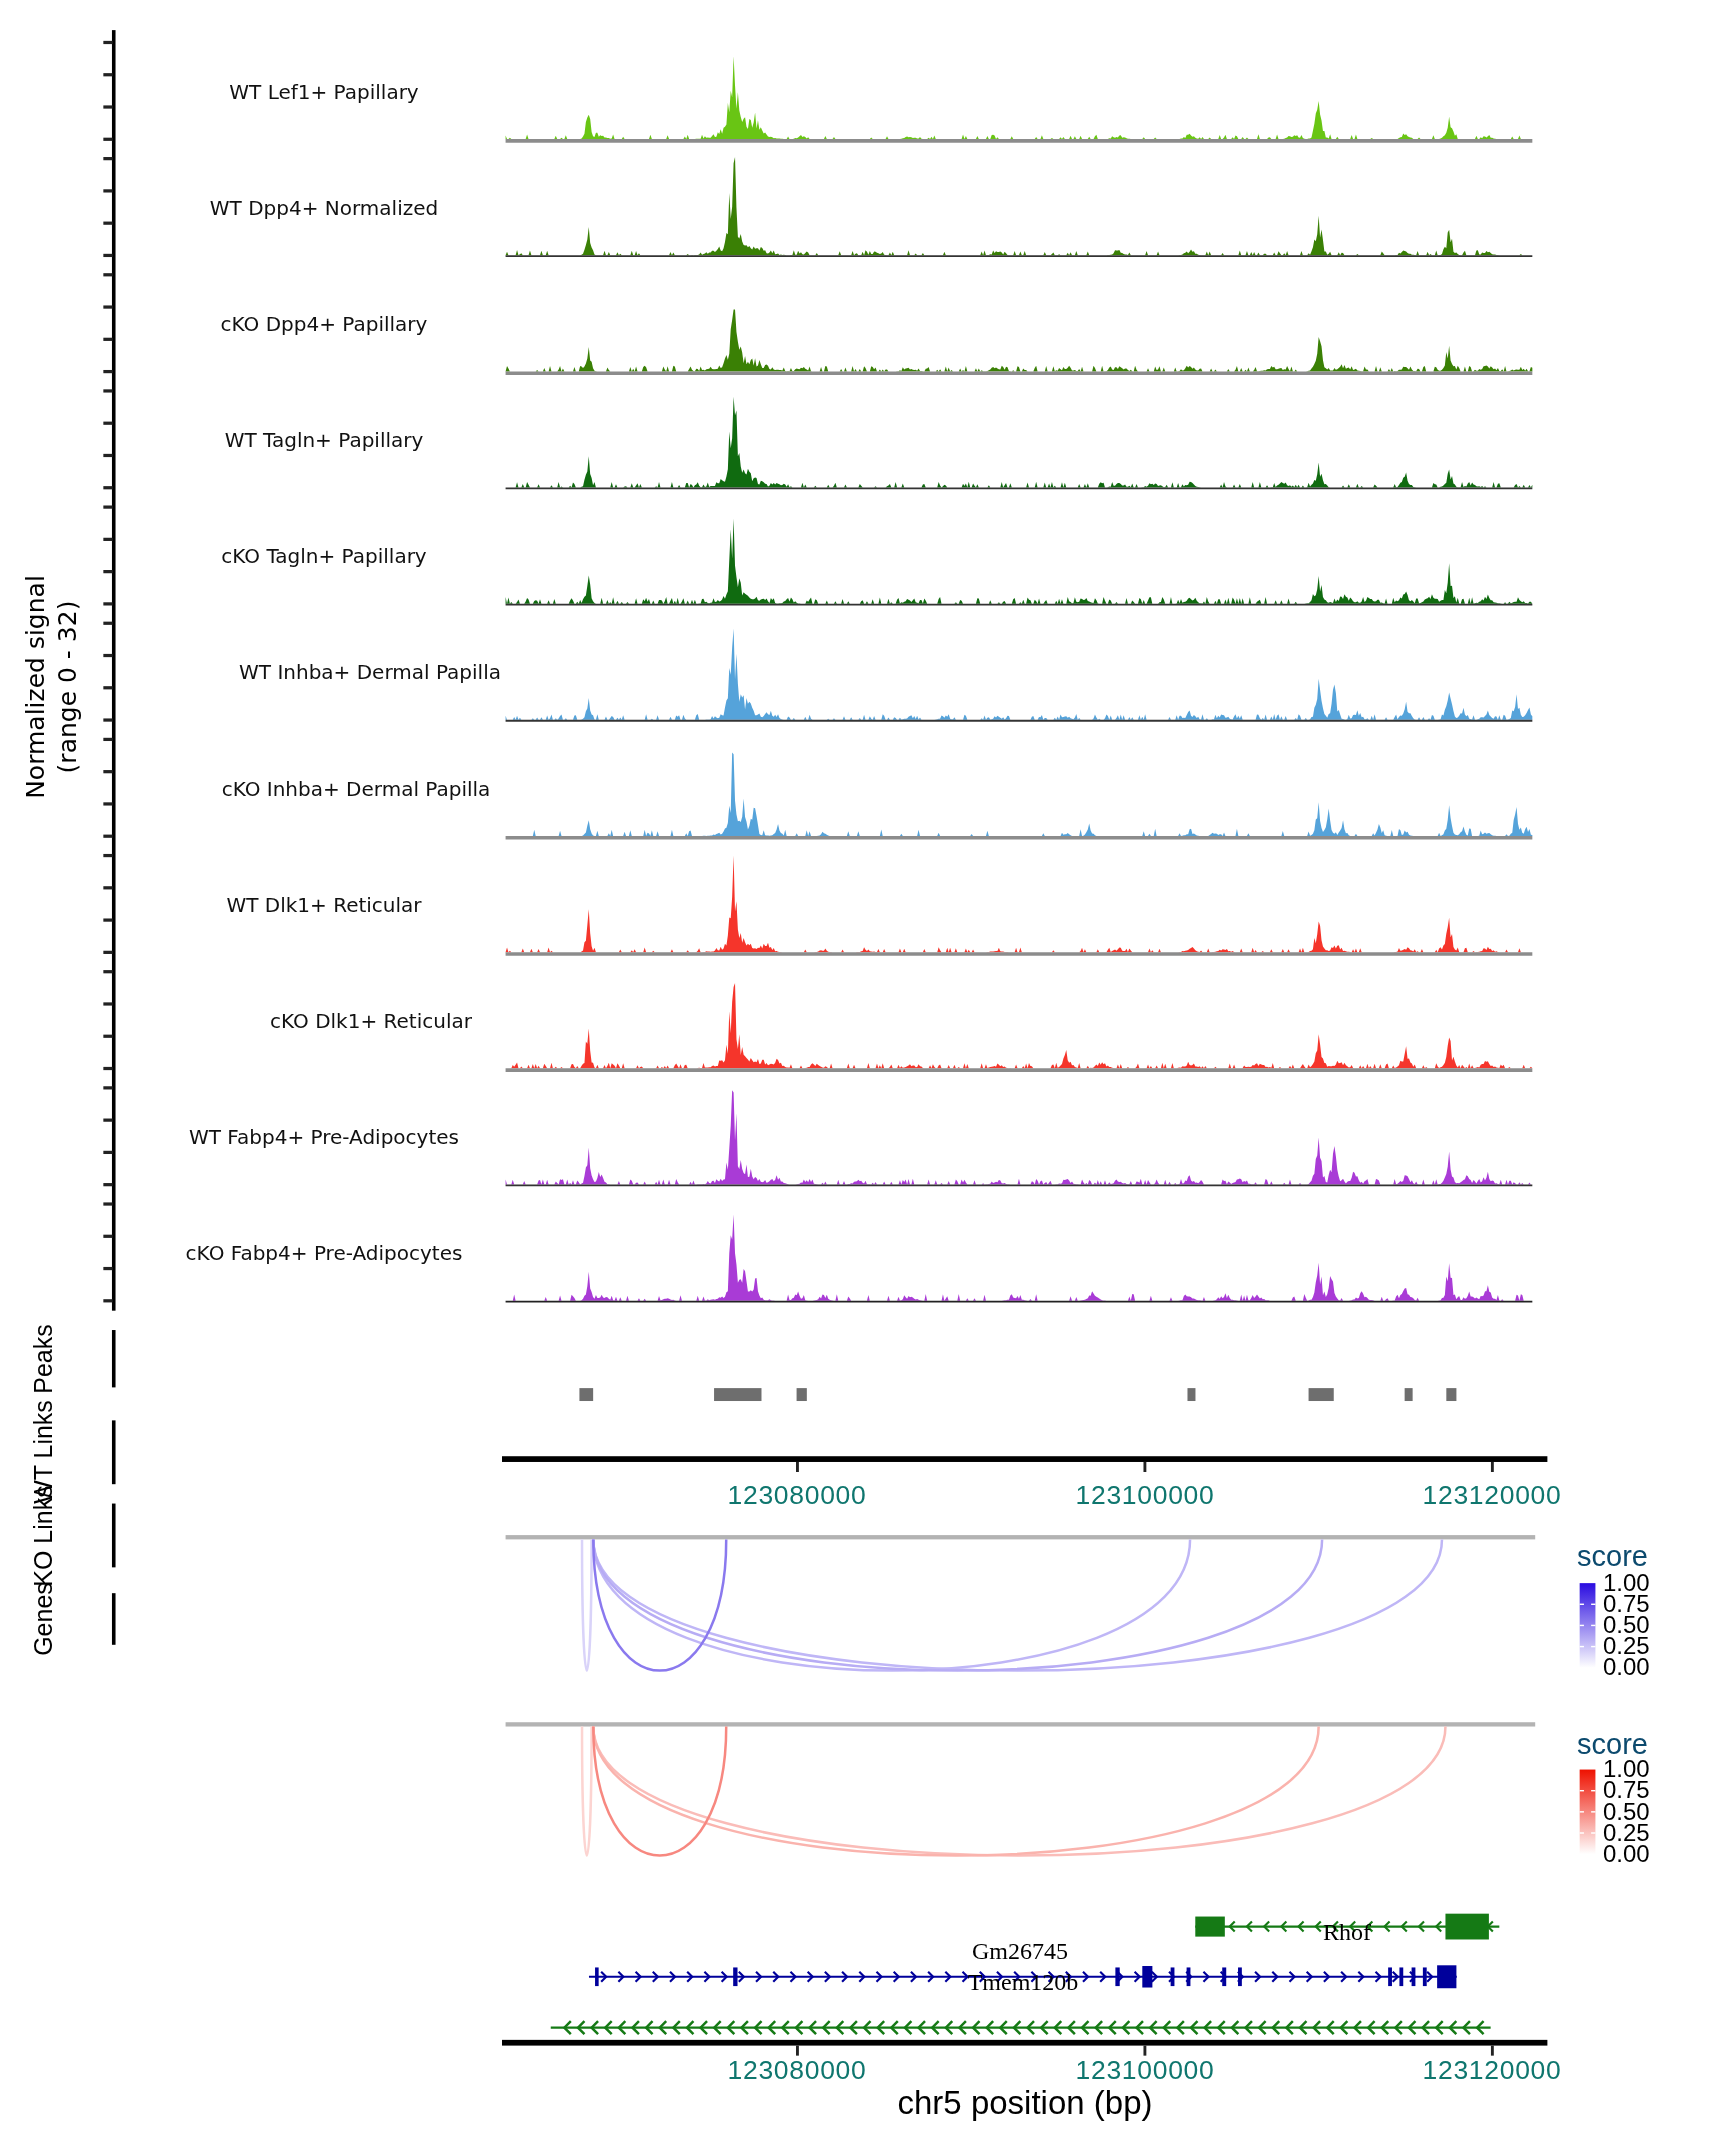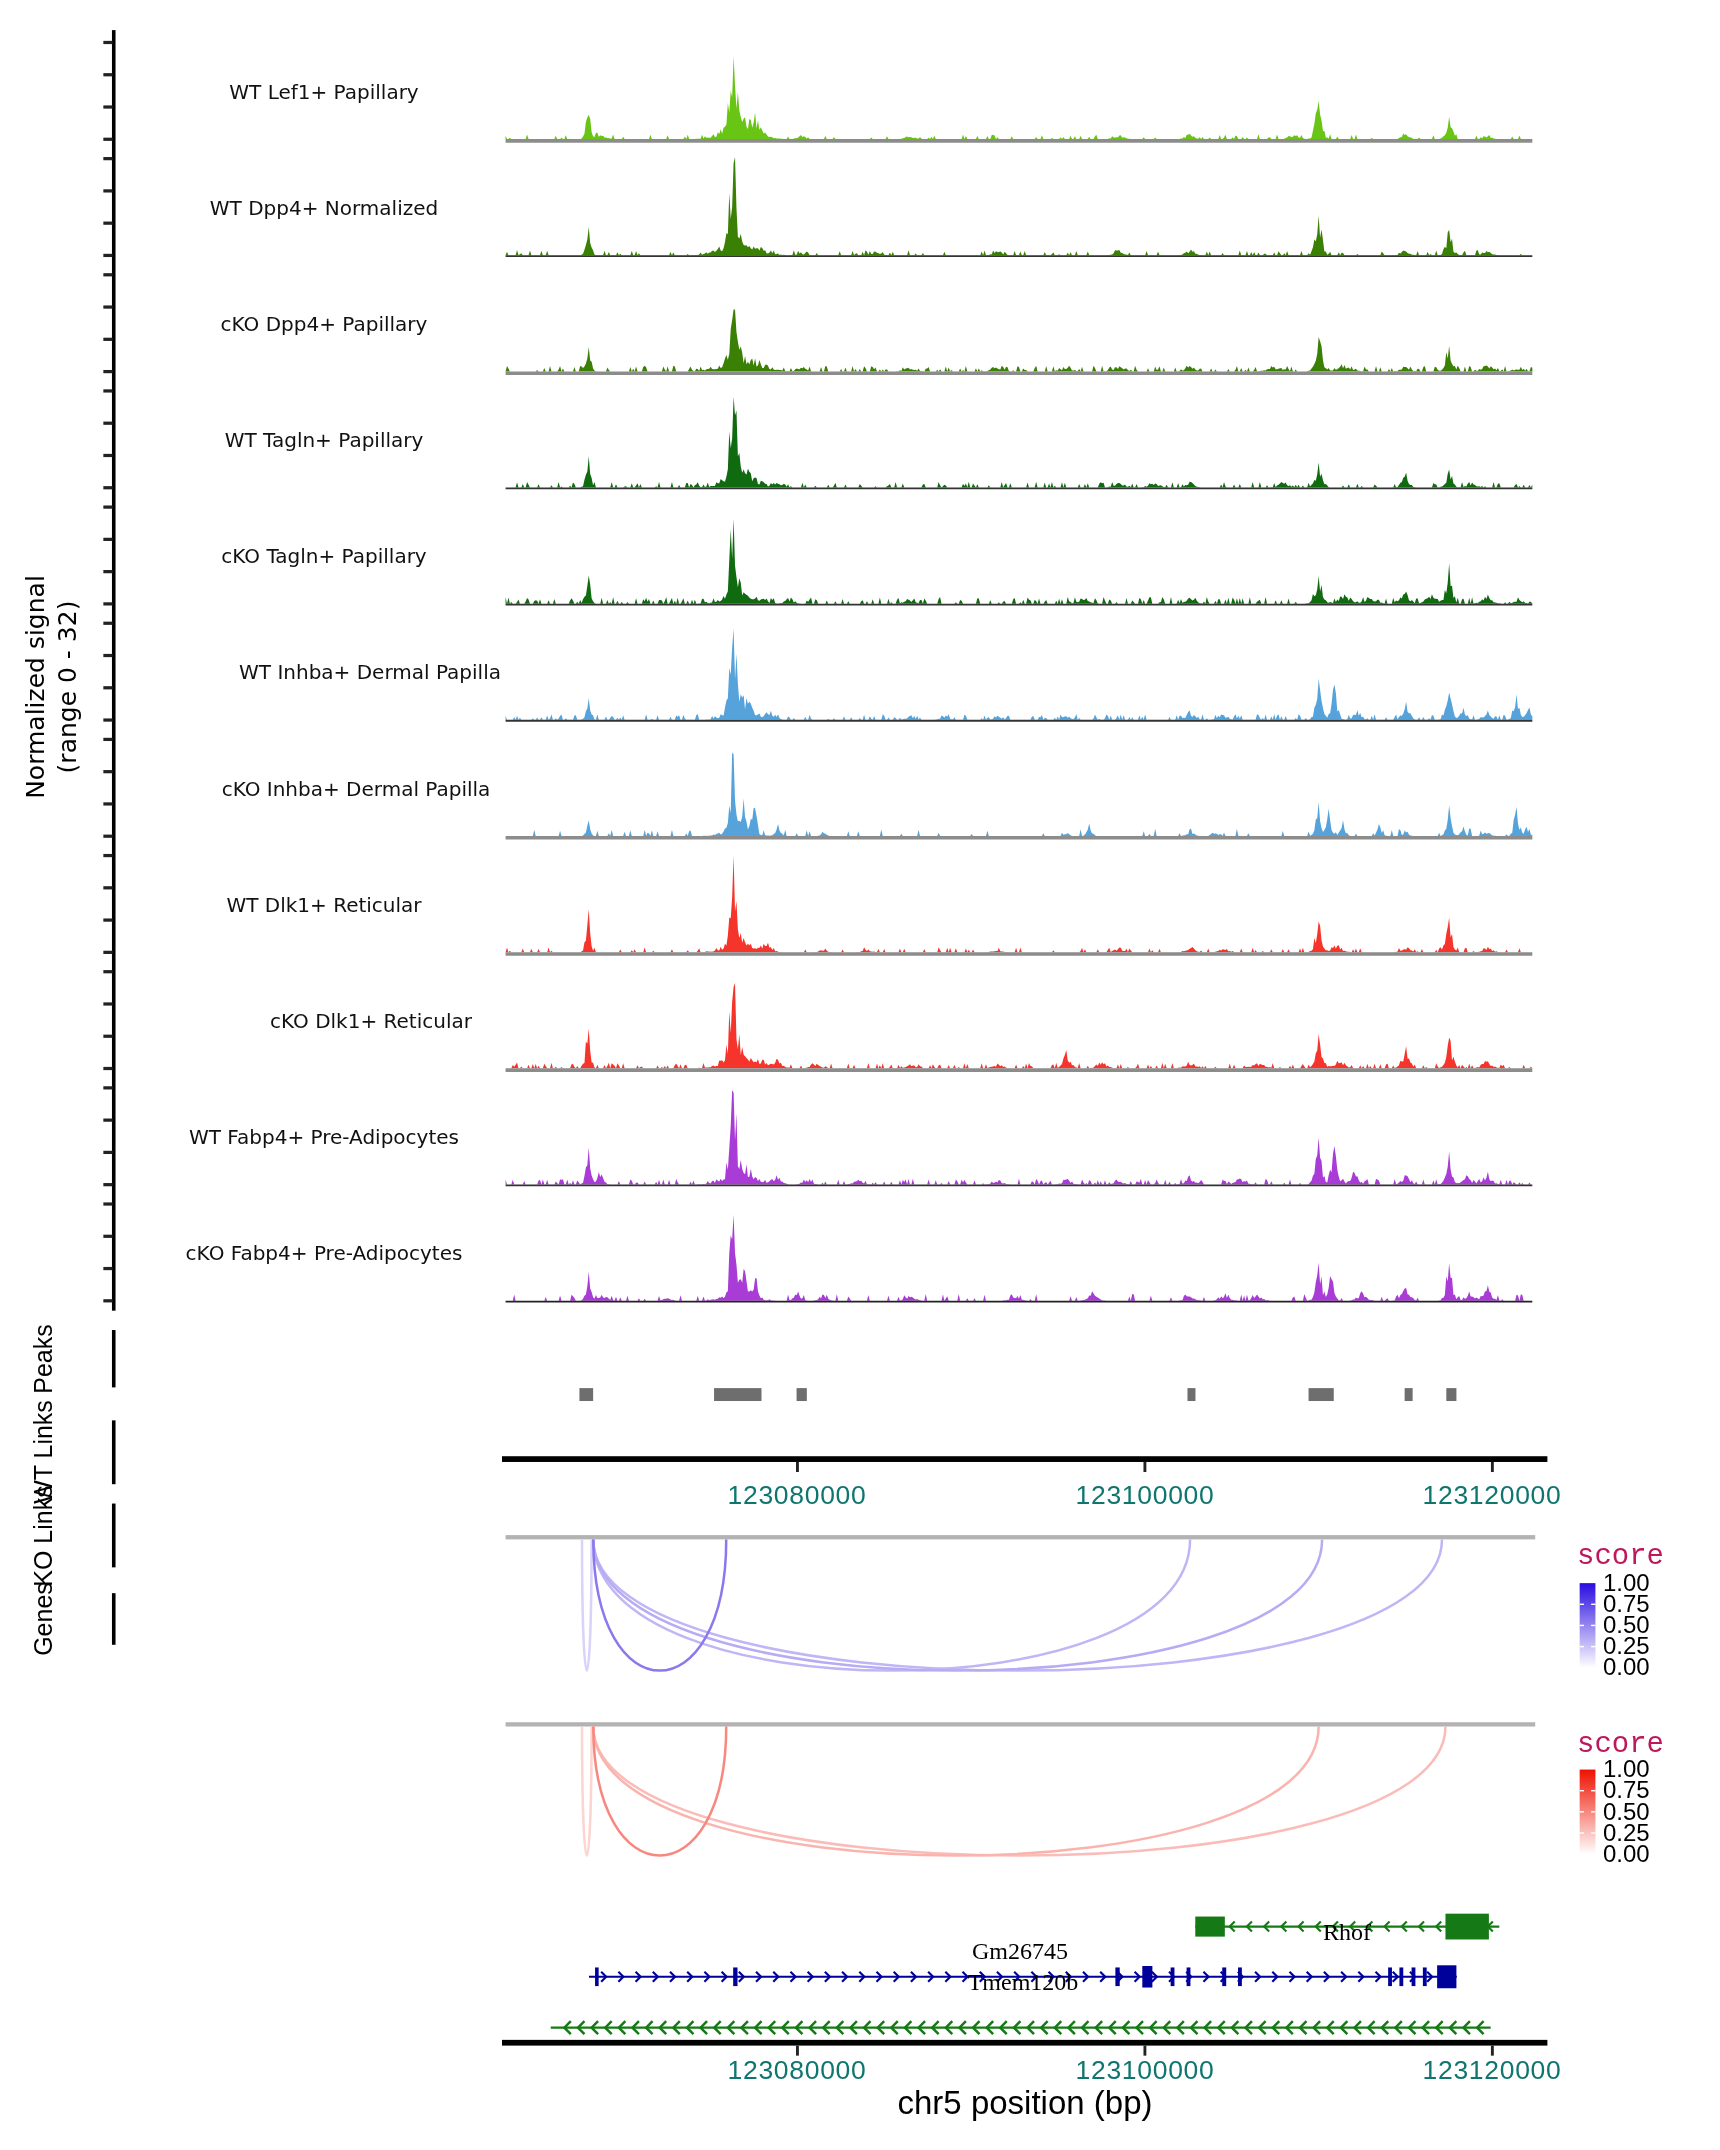--- a/index.html
+++ b/index.html
@@ -8,21 +8,21 @@
   svg#plot{position:absolute;left:0;top:0;}
   .lbl{position:absolute;white-space:nowrap;transform:translate(-50%,-50%);color:#000;}
   .track-label{font-size:20px;color:#111;}
   .rot{transform:translate(-50%,-50%) rotate(-90deg);}
   .ylab{position:absolute;transform:translate(-50%,-50%) rotate(-90deg);text-align:center;
         font-size:25px;line-height:32px;color:#000;white-space:nowrap;}
   .sec-label{font-size:25px;font-family:"Liberation Sans",sans-serif;color:#000;}
   .ticknum{font-size:26.5px;font-family:"Liberation Sans",sans-serif;color:#0f766e;letter-spacing:0.7px;}
   .xtitle{font-size:33px;font-family:"Liberation Sans",sans-serif;color:#000;}
   .gene-label{font-size:24px;font-family:Liberation Serif, serif;color:#000;margin-top:24px;}
-  .leg-title{position:absolute;font-size:29px;font-family:Liberation Mono, monospace;color:#be185d;}
+  .leg-title{position:absolute;font-size:29px;font-family:Liberation Sans, sans-serif;color:#0c4a6e;}
   .leg-tick{position:absolute;transform:translate(0,-50%);font-size:24px;
             font-family:"Liberation Sans",sans-serif;color:#000;}
 </style>
 </head>
 <body>
 
 <div class="page">
   <svg id="plot" width="1721" height="2151" viewBox="0 0 2400 3000">
       <g>
         <path d="M705,194L705,188.9L707,194.0L709,194.0L711,192.0L713,194.0L715,194.0L717,194.0L719,194.0L721,194.0L723,194.0L725,194.0L727,194.0L729,194.0L731,194.0L733,194.0L735,187.5L737,194.0L739,194.0L741,194.0L743,194.0L745,194.0L747,194.0L749,194.0L751,194.0L753,194.0L755,194.0L757,194.0L759,194.0L761,194.0L763,194.0L765,194.0L767,194.0L769,194.0L771,194.0L773,194.0L775,189.2L777,194.0L779,194.0L781,194.0L783,192.1L785,194.0L787,194.0L789,188.7L791,194.0L793,194.0L795,194.0L797,194.0L799,194.0L801,194.0L803,194.0L805,194.0L807,193.8L809,193.8L811,193.2L813,190.5L815,186.5L817,170.3L819,164.0L821,160.1L823,165.9L825,184.2L827,189.9L829,190.9L831,185.2L833,185.3L835,190.6L837,188.6L839,189.6L841,189.2L843,191.8L845,191.8L847,192.4L849,192.4L851,193.4L853,193.2L855,187.7L857,193.8L859,193.9L861,194.0L863,194.0L865,194.0L867,194.0L869,190.7L871,194.0L873,194.0L875,194.0L877,194.0L879,194.0L881,194.0L883,194.0L885,194.0L887,194.0L889,194.0L891,194.0L893,194.0L895,194.0L897,194.0L899,194.0L901,194.0L903,194.0L905,194.0L907,187.9L909,194.0L911,194.0L913,194.0L915,194.0L917,194.0L919,194.0L921,194.0L923,194.0L925,194.0L927,194.0L929,194.0L931,188.8L933,194.0L935,194.0L937,194.0L939,194.0L941,194.0L943,194.0L945,194.0L947,194.0L949,194.0L951,194.0L953,194.0L955,190.5L957,194.0L959,188.1L961,194.0L963,194.0L965,193.8L967,193.7L969,193.8L971,193.6L973,193.5L975,193.6L977,193.5L979,187.8L981,193.0L983,190.0L985,192.0L987,191.7L989,192.1L991,192.1L993,189.7L995,187.3L997,191.1L999,190.6L1001,184.4L1003,186.8L1005,180.4L1007,186.6L1009,178.2L1011,176.9L1013,173.6L1015,143.7L1017,156.5L1019,126.5L1021,135.5L1023,78.4L1025,119.1L1027,151.5L1029,128.7L1031,154.0L1033,163.3L1035,170.3L1037,165.6L1039,163.7L1041,176.8L1043,180.0L1045,165.8L1047,167.5L1049,178.3L1051,170.9L1053,157.0L1055,179.1L1057,167.6L1059,180.8L1061,177.4L1063,181.9L1065,186.1L1067,184.8L1069,187.7L1071,190.5L1073,191.0L1075,190.7L1077,191.3L1079,192.9L1081,192.4L1083,193.3L1085,193.0L1087,193.3L1089,193.6L1091,193.6L1093,193.7L1095,193.7L1097,193.8L1099,190.3L1101,193.9L1103,193.8L1105,193.8L1107,193.6L1109,192.4L1111,192.9L1113,191.7L1115,190.1L1117,188.3L1119,191.0L1121,189.9L1123,191.2L1125,193.3L1127,191.4L1129,193.8L1131,194.0L1133,194.0L1135,194.0L1137,194.0L1139,194.0L1141,194.0L1143,194.0L1145,194.0L1147,194.0L1149,194.0L1151,189.6L1153,194.0L1155,194.0L1157,194.0L1159,194.0L1161,194.0L1163,191.0L1165,194.0L1167,194.0L1169,194.0L1171,194.0L1173,194.0L1175,194.0L1177,194.0L1179,194.0L1181,194.0L1183,194.0L1185,194.0L1187,194.0L1189,194.0L1191,194.0L1193,194.0L1195,194.0L1197,194.0L1199,194.0L1201,194.0L1203,194.0L1205,194.0L1207,194.0L1209,194.0L1211,194.0L1213,194.0L1215,191.9L1217,194.0L1219,194.0L1221,194.0L1223,194.0L1225,194.0L1227,194.0L1229,194.0L1231,194.0L1233,194.0L1235,194.0L1237,190.1L1239,194.0L1241,194.0L1243,194.0L1245,194.0L1247,194.0L1249,194.0L1251,194.0L1253,193.8L1255,193.8L1257,193.4L1259,192.7L1261,192.6L1263,191.2L1265,190.5L1267,191.5L1269,191.1L1271,191.3L1273,192.4L1275,192.2L1277,192.0L1279,193.3L1281,193.3L1283,191.2L1285,193.5L1287,193.9L1289,194.0L1291,194.0L1293,194.0L1295,192.2L1297,194.0L1299,190.6L1301,194.0L1303,189.1L1305,194.0L1307,194.0L1309,194.0L1311,194.0L1313,194.0L1315,194.0L1317,194.0L1319,194.0L1321,194.0L1323,194.0L1325,194.0L1327,194.0L1329,194.0L1331,194.0L1333,194.0L1335,194.0L1337,194.0L1339,194.0L1341,194.0L1343,187.5L1345,194.0L1347,189.8L1349,194.0L1351,194.0L1353,194.0L1355,194.0L1357,194.0L1359,194.0L1361,194.0L1363,189.7L1365,194.0L1367,194.0L1369,194.0L1371,194.0L1373,194.0L1375,194.0L1377,189.8L1379,194.0L1381,194.0L1383,188.2L1385,188.1L1387,189.0L1389,194.0L1391,191.4L1393,194.0L1395,194.0L1397,194.0L1399,194.0L1401,194.0L1403,194.0L1405,194.0L1407,194.0L1409,194.0L1411,190.0L1413,194.0L1415,194.0L1417,194.0L1419,194.0L1421,194.0L1423,194.0L1425,194.0L1427,194.0L1429,194.0L1431,194.0L1433,194.0L1435,194.0L1437,194.0L1439,194.0L1441,194.0L1443,194.0L1445,190.9L1447,194.0L1449,194.0L1451,194.0L1453,188.5L1455,194.0L1457,194.0L1459,194.0L1461,194.0L1463,194.0L1465,194.0L1467,192.6L1469,194.0L1471,194.0L1473,194.0L1475,194.0L1477,194.0L1479,191.4L1481,194.0L1483,191.2L1485,194.0L1487,194.0L1489,194.0L1491,194.0L1493,189.5L1495,194.0L1497,194.0L1499,189.9L1501,194.0L1503,194.0L1505,194.0L1507,189.5L1509,194.0L1511,194.0L1513,194.0L1515,194.0L1517,194.0L1519,190.8L1521,194.0L1523,194.0L1525,194.0L1527,189.9L1529,188.1L1531,194.0L1533,194.0L1535,194.0L1537,194.0L1539,194.0L1541,194.0L1543,193.8L1545,193.7L1547,192.8L1549,193.3L1551,190.2L1553,191.4L1555,192.2L1557,191.2L1559,191.6L1561,189.1L1563,188.6L1565,192.1L1567,191.5L1569,191.9L1571,192.8L1573,193.5L1575,193.5L1577,193.8L1579,193.8L1581,194.0L1583,194.0L1585,194.0L1587,194.0L1589,194.0L1591,194.0L1593,194.0L1595,191.3L1597,194.0L1599,194.0L1601,194.0L1603,194.0L1605,194.0L1607,194.0L1609,194.0L1611,191.7L1613,194.0L1615,194.0L1617,194.0L1619,194.0L1621,194.0L1623,194.0L1625,194.0L1627,194.0L1629,194.0L1631,194.0L1633,194.0L1635,194.0L1637,194.0L1639,194.0L1641,194.0L1643,194.0L1645,193.8L1647,193.1L1649,193.0L1651,191.1L1653,192.3L1655,187.9L1657,187.9L1659,186.7L1661,189.1L1663,190.7L1665,190.2L1667,192.2L1669,193.0L1671,193.5L1673,191.4L1675,193.7L1677,191.1L1679,194.0L1681,194.0L1683,194.0L1685,194.0L1687,191.8L1689,194.0L1691,194.0L1693,194.0L1695,194.0L1697,194.0L1699,194.0L1701,188.2L1703,194.0L1705,194.0L1707,191.7L1709,187.9L1711,194.0L1713,194.0L1715,194.0L1717,194.0L1719,191.5L1721,194.0L1723,188.9L1725,189.9L1727,194.0L1729,194.0L1731,194.0L1733,191.1L1735,194.0L1737,194.0L1739,191.6L1741,194.0L1743,194.0L1745,194.0L1747,194.0L1749,194.0L1751,194.0L1753,194.0L1755,187.4L1757,194.0L1759,194.0L1761,194.0L1763,194.0L1765,194.0L1767,194.0L1769,191.7L1771,191.5L1773,194.0L1775,194.0L1777,194.0L1779,194.0L1781,187.7L1783,194.0L1785,194.0L1787,193.8L1789,193.7L1791,193.6L1793,192.4L1795,191.8L1797,189.7L1799,190.0L1801,191.0L1803,190.6L1805,188.8L1807,189.6L1809,188.8L1811,191.9L1813,192.1L1815,188.3L1817,192.6L1819,193.5L1821,193.7L1823,193.8L1825,193.1L1827,193.1L1829,191.8L1831,182.5L1833,172.6L1835,158.3L1837,152.9L1839,140.9L1841,159.8L1843,167.9L1845,182.6L1847,182.7L1849,191.8L1851,191.9L1853,193.2L1855,187.4L1857,194.0L1859,194.0L1861,194.0L1863,194.0L1865,190.7L1867,194.0L1869,194.0L1871,194.0L1873,194.0L1875,194.0L1877,194.0L1879,194.0L1881,194.0L1883,194.0L1885,188.4L1887,194.0L1889,194.0L1891,187.6L1893,194.0L1895,194.0L1897,194.0L1899,194.0L1901,194.0L1903,194.0L1905,194.0L1907,194.0L1909,194.0L1911,194.0L1913,192.3L1915,194.0L1917,194.0L1919,194.0L1921,194.0L1923,194.0L1925,194.0L1927,194.0L1929,194.0L1931,194.0L1933,194.0L1935,194.0L1937,194.0L1939,194.0L1941,194.0L1943,194.0L1945,194.0L1947,193.8L1949,193.7L1951,192.5L1953,191.3L1955,190.9L1957,186.1L1959,188.4L1961,187.4L1963,190.2L1965,191.1L1967,191.7L1969,192.2L1971,193.7L1973,193.8L1975,194.0L1977,194.0L1979,191.6L1981,194.0L1983,194.0L1985,194.0L1987,194.0L1989,194.0L1991,194.0L1993,194.0L1995,194.0L1997,194.0L1999,188.7L2001,194.0L2003,194.0L2005,194.0L2007,193.7L2009,193.2L2011,192.0L2013,190.2L2015,188.7L2017,185.2L2019,178.3L2021,162.8L2023,177.4L2025,179.0L2027,183.3L2029,189.5L2031,187.3L2033,193.7L2035,193.9L2037,194.0L2039,194.0L2041,194.0L2043,194.0L2045,194.0L2047,194.0L2049,194.0L2051,194.0L2053,194.0L2055,194.0L2057,194.0L2059,189.5L2061,193.8L2063,193.7L2065,191.4L2067,192.9L2069,190.0L2071,190.3L2073,191.7L2075,190.1L2077,188.3L2079,192.0L2081,192.1L2083,193.0L2085,193.4L2087,193.8L2089,194.0L2091,194.0L2093,194.0L2095,194.0L2097,194.0L2099,194.0L2101,194.0L2103,194.0L2105,194.0L2107,194.0L2109,190.3L2111,194.0L2113,194.0L2115,194.0L2117,194.0L2119,188.9L2121,194.0L2123,194.0L2125,194.0L2127,194.0L2129,194.0L2131,194.0L2133,194.0L2135,194.0L2137,194.0L2137,194Z" fill="#69c514" stroke="none"></path>

